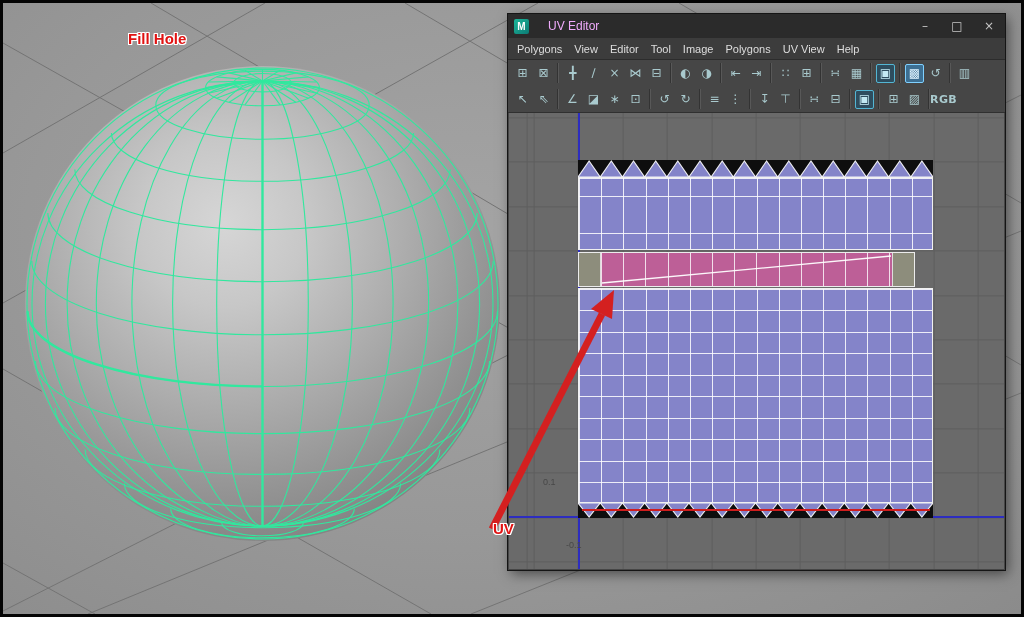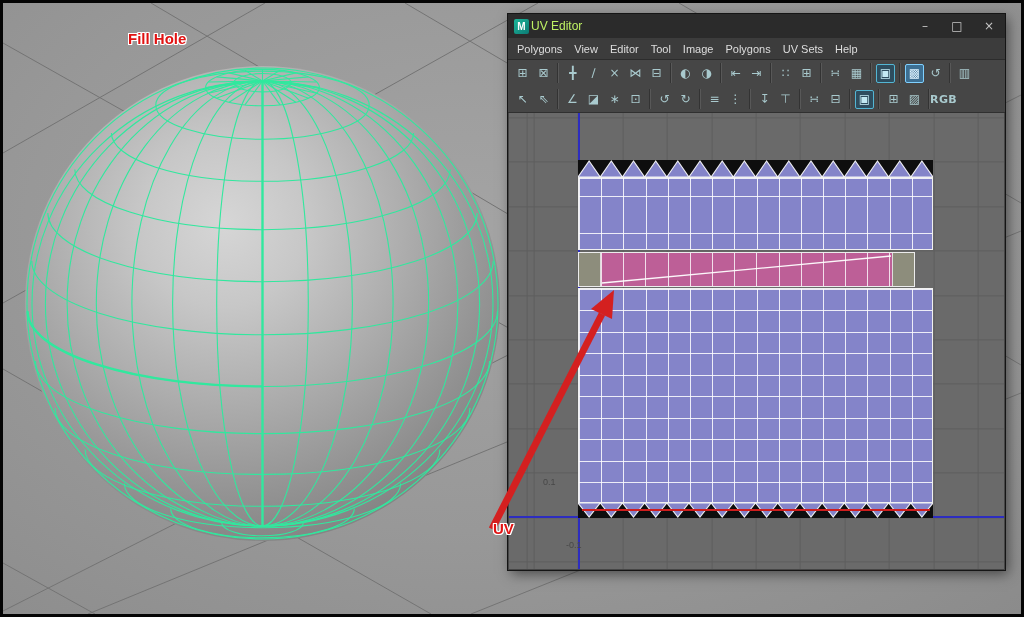--- a/index.html
+++ b/index.html
@@ -14,21 +14,21 @@
   .sphere{position:absolute;left:22px;top:63px;width:475px;height:475px;border-radius:50%;
     background:radial-gradient(circle at 42% 33%,#d6d6d6 0%,#c7c7c7 20%,#aeaeae 42%,#959595 63%,#7d7d7d 84%,#6d6d6d 100%)}
   .wiresvg{position:absolute;left:22px;top:63px}
 
   
   .window{position:absolute;left:508px;top:14px;width:497px;height:556px;background:#464646;z-index:10;
     box-shadow:0 0 0 1px #151515,3px 4px 12px rgba(0,0,0,.5)}
   .titlebar{display:flex;align-items:center;height:24px;background:#2b2b2b;padding-left:6px}
   .appicon{width:15px;height:15px;border-radius:2px;background:linear-gradient(135deg,#1db79a,#0c7a74);
     color:#fff;font-size:10px;font-weight:bold;display:flex;align-items:center;justify-content:center}
-  .wtitle{margin-left:2px;font-size:12px;color:#bef264;flex:1}
+  .wtitle{margin-left:19px;font-size:12px;color:#f0abfc;flex:1}
   .winbtns{display:flex}
   .winbtn{width:32px;height:24px;display:flex;align-items:center;justify-content:center;color:#c6c6c6;
     font-size:12px;font-family:"DejaVu Sans",sans-serif}
   .menubar{display:flex;align-items:center;height:22px;background:#3c3c3c;border-bottom:1px solid #2c2c2c;padding-left:3px}
   .menuitem{padding:0 6px;font-size:11px;color:#dedede}
   .toolbar{height:53px;background:#464646;border-bottom:1px solid #303030}
   .tbrow{display:flex;align-items:center;height:26px;padding-left:5px}
   .tbgroup{display:flex;gap:2px}
   .tbsep{width:2px;height:20px;border-left:1px solid #333;border-right:1px solid #585858;margin:0 4px}
   .tbicon{width:19px;height:19px;display:flex;align-items:center;justify-content:center;font-size:12px;
@@ -157,21 +157,21 @@
         <div class="winbtn">×</div>
       </div>
     </div>
     <div class="menubar">
         <div class="menuitem">Polygons</div>
         <div class="menuitem">View</div>
         <div class="menuitem">Editor</div>
         <div class="menuitem">Tool</div>
         <div class="menuitem">Image</div>
         <div class="menuitem">Polygons</div>
-        <div class="menuitem">UV Sets</div>
+        <div class="menuitem">UV View</div>
         <div class="menuitem">Help</div>
       </div>
     <div class="toolbar">
       <div class="tbrow">
           <div class="tbgroup">
             <div class="tbicon">⊞</div>
             <div class="tbicon">⊠</div>
           </div>
           <div class="tbsep"></div>
           <div class="tbgroup">

